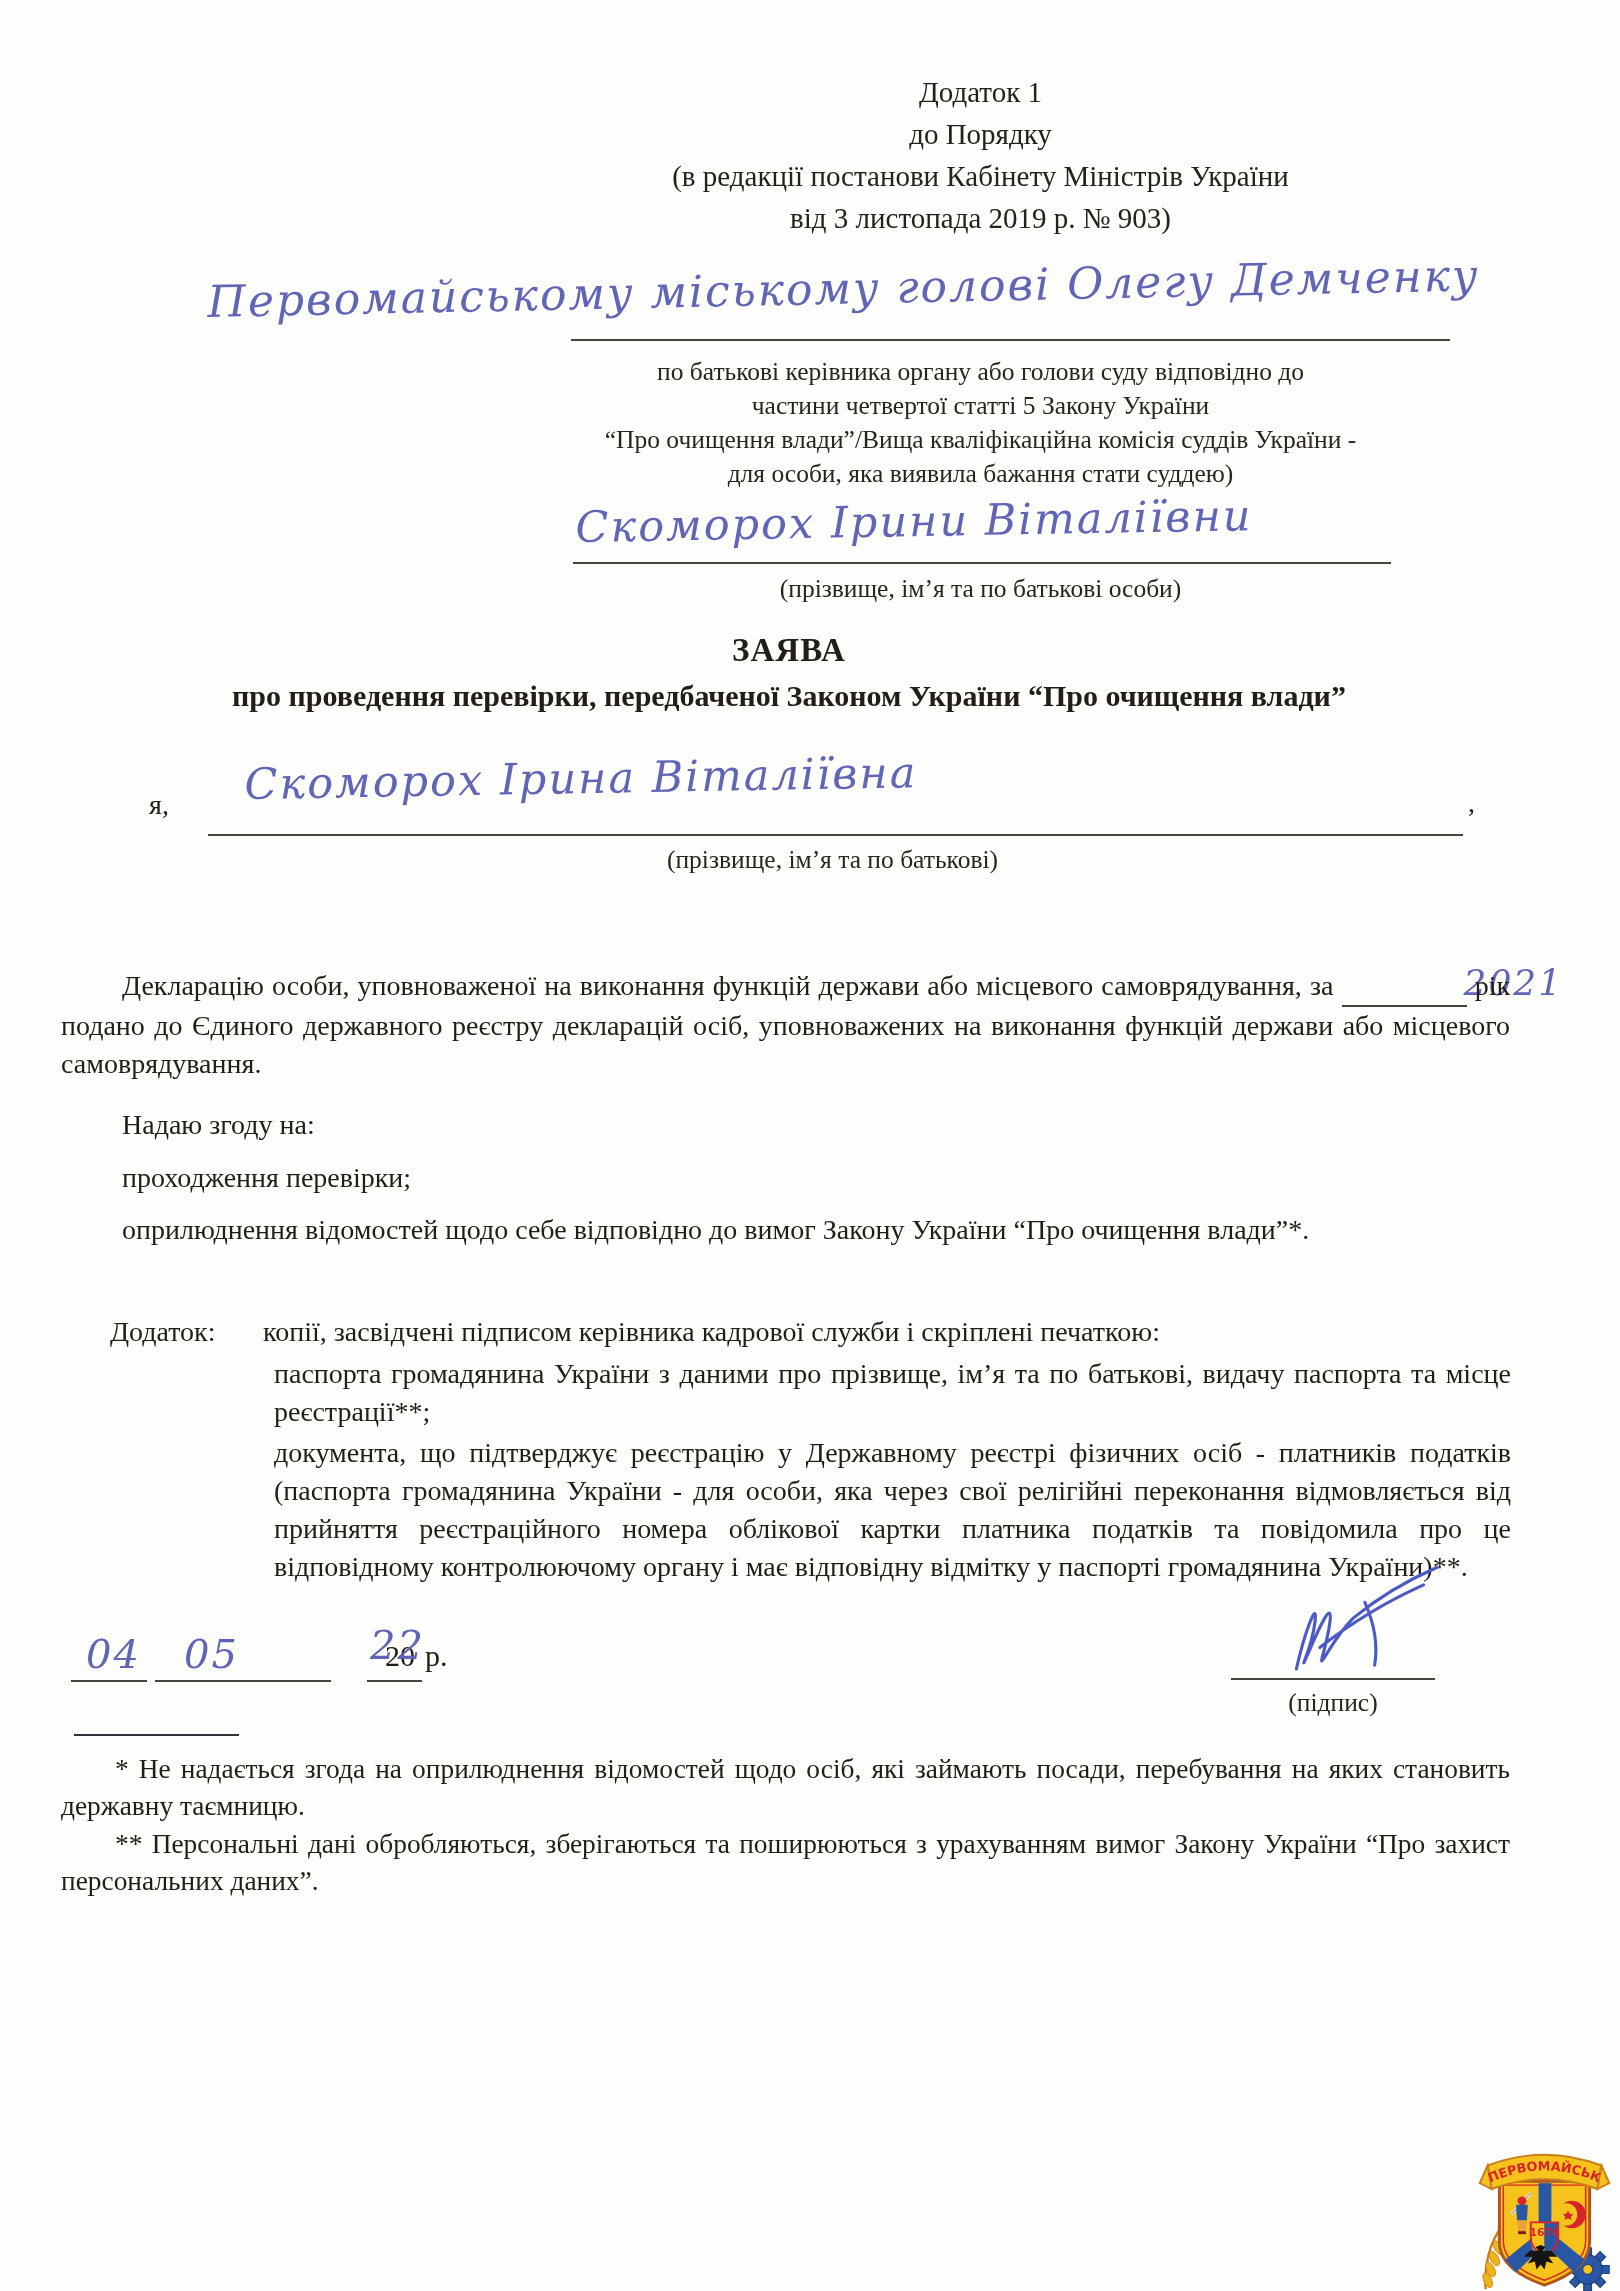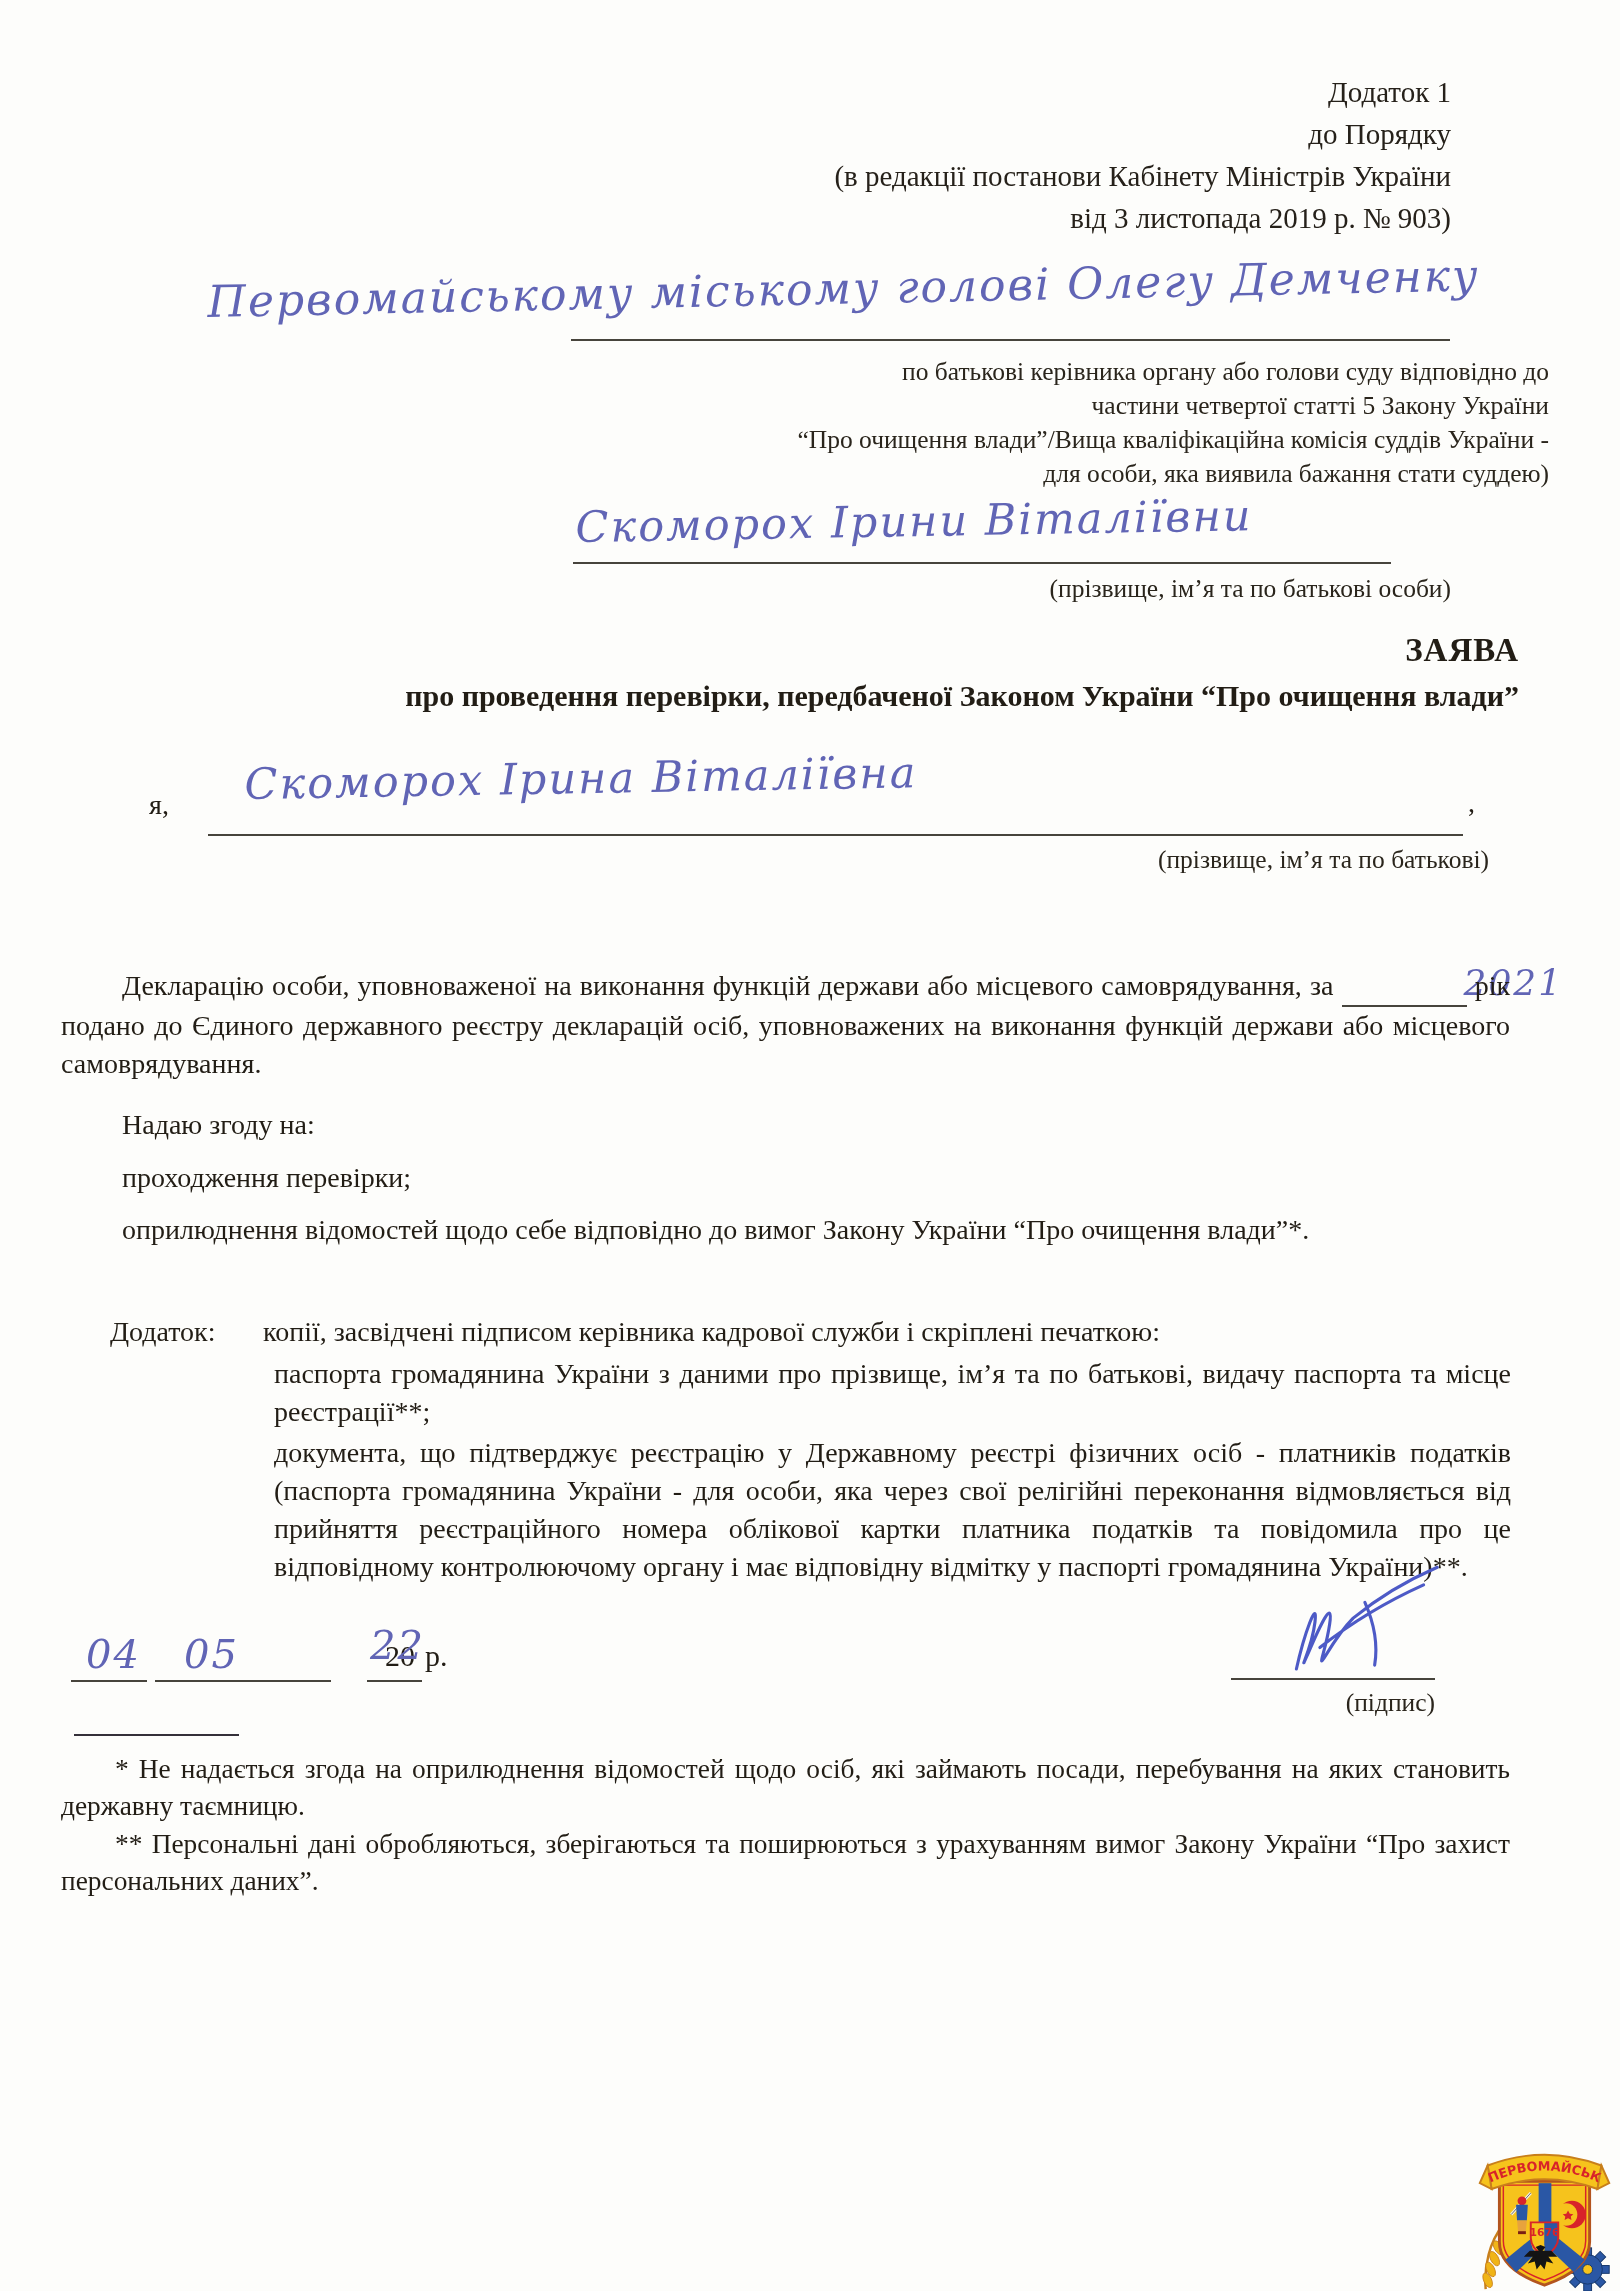--- a/index.html
+++ b/index.html
@@ -5,21 +5,21 @@
   html,body{margin:0;padding:0;background:#9a9a9a;}
   .page{
     position:relative;
     width:1620px;height:2292px;
     background:#fdfdfb;
     overflow:hidden;
     font-family:"Liberation Serif", serif;
     color:#221d15;
   }
   .abs{position:absolute;}
-  .center{text-align:right;}
+  .center{text-align:center;}
   .justify{text-align:justify;}
   .body-text{font-size:28px;line-height:38px;}
   .small-caption{font-size:25.5px;line-height:34px;color:#2a251c;}
   .header-lines{font-size:29px;line-height:42px;color:#26211a;}
   .bold{font-weight:bold;}
   .hw{
     font-family:"DejaVu Serif", serif;
     font-style:italic;
     color:#6165b5;
     letter-spacing:2px;

